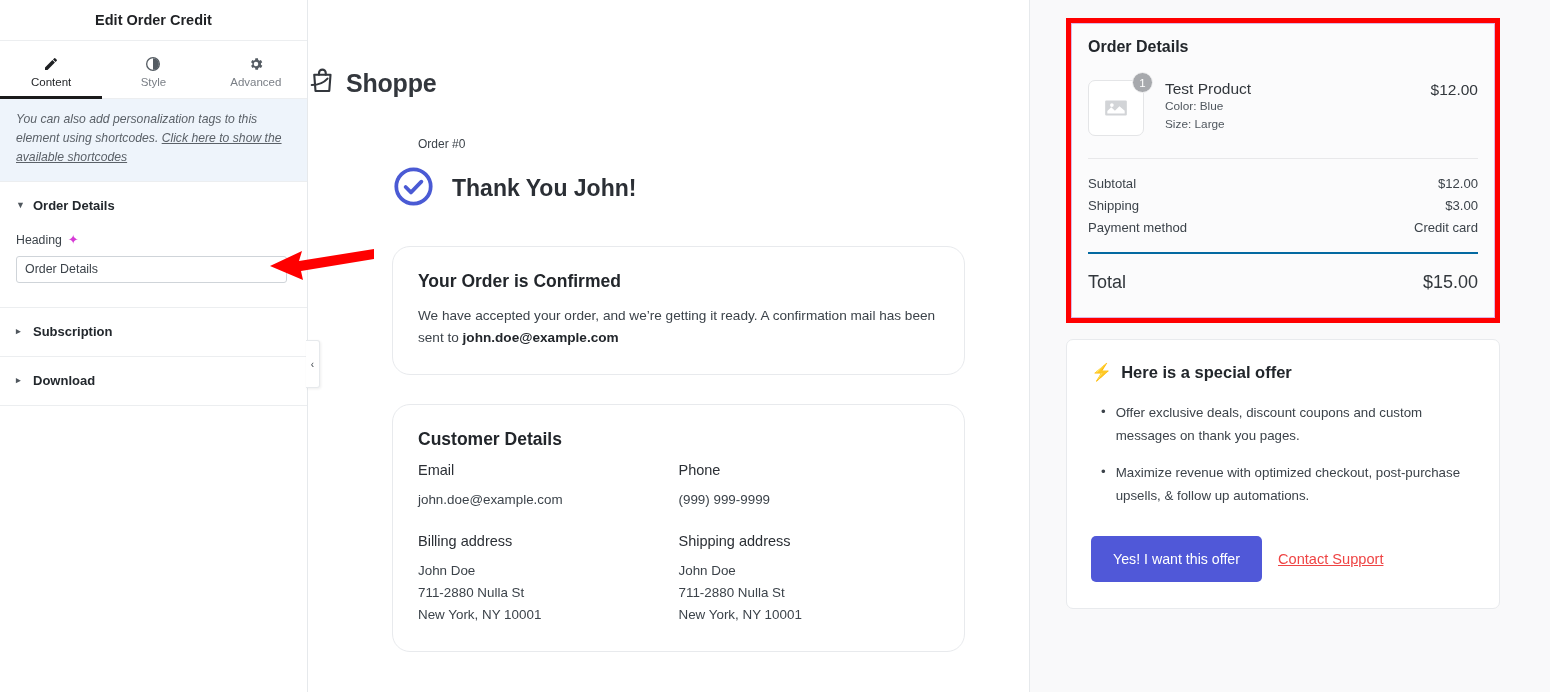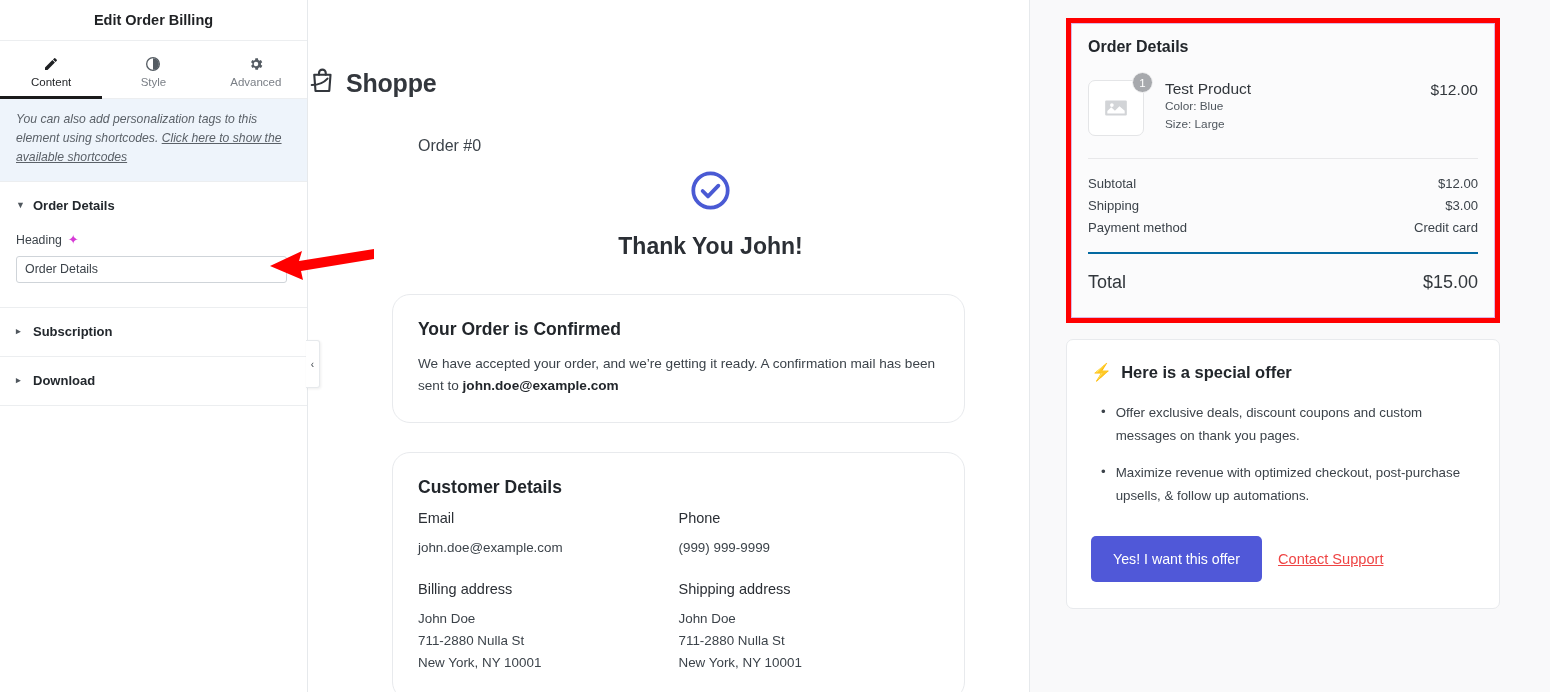--- a/index.html
+++ b/index.html
@@ -85,22 +85,22 @@
   .preview {
     flex: 1 1 auto; height: 692px; background: #ffffff;
     border-right: 1px solid #e6e9ec;
     overflow: hidden; position: relative;
   }
   .brand {
     display: flex; align-items: center; justify-content: flex-start; gap: 8px;
     padding-top: 66px;
   }
   .brand-name { font-size: 25px; font-weight: bold; color: #33373d; letter-spacing: -.2px; }
-  .order-no { font-size: 16px; color: #3c434a; margin: 37px 0 0 110px; }
-  .thanks-row { display: flex; align-items: center; gap: 17px; margin: 14px 0 0 84px; flex-direction: column; }
+  .order-no { font-size: 12px; color: #3c434a; margin: 37px 0 0 110px; }
+  .thanks-row { display: flex; align-items: center; gap: 17px; margin: 14px 0 0 84px; }
   .thanks-text { font-size: 23px; font-weight: bold; color: #2b2f35; }
   .card {
     margin: 0 0 0 84px; width: 573px;
     background: #ffffff; border: 1px solid #e8eaed; border-radius: 18px;
     padding: 24px 25px 25px 25px;
   }
   .card + .card { margin-top: 29px; }
   .card-title { font-size: 17.5px; font-weight: bold; color: #22262b; }
   .card-body { font-size: 13.6px; color: #3c434a; line-height: 1.62; margin-top: 13px; }
   .card-body b { color: #22262b; }
@@ -170,21 +170,21 @@
 
   
   .arrow { position: absolute; left: 268px; top: 247px; z-index: 20; pointer-events: none; }
 </style>
 </head>
 <body>
 
 <div class="app">
 
   <aside class="sidebar">
-    <div class="sidebar-title">Edit Order Billing</div>
+    <div class="sidebar-title">Edit Order Credit</div>
 
     <div class="tabs">
       <div class="tab active">
         <span class="tab-ico">
           <svg width="16" height="16" viewBox="0 0 24 24" fill="currentColor">
               <path d="M3 17.2V21h3.8L17.9 9.9l-3.8-3.8L3 17.2zM20.7 7.1c.4-.4.4-1 0-1.4l-2.4-2.4a1 1 0 0 0-1.4 0l-1.9 1.9 3.8 3.8 1.9-1.9z"></path>
             </svg>
         </span>
         <span class="tab-label">Content</span>
       </div>

